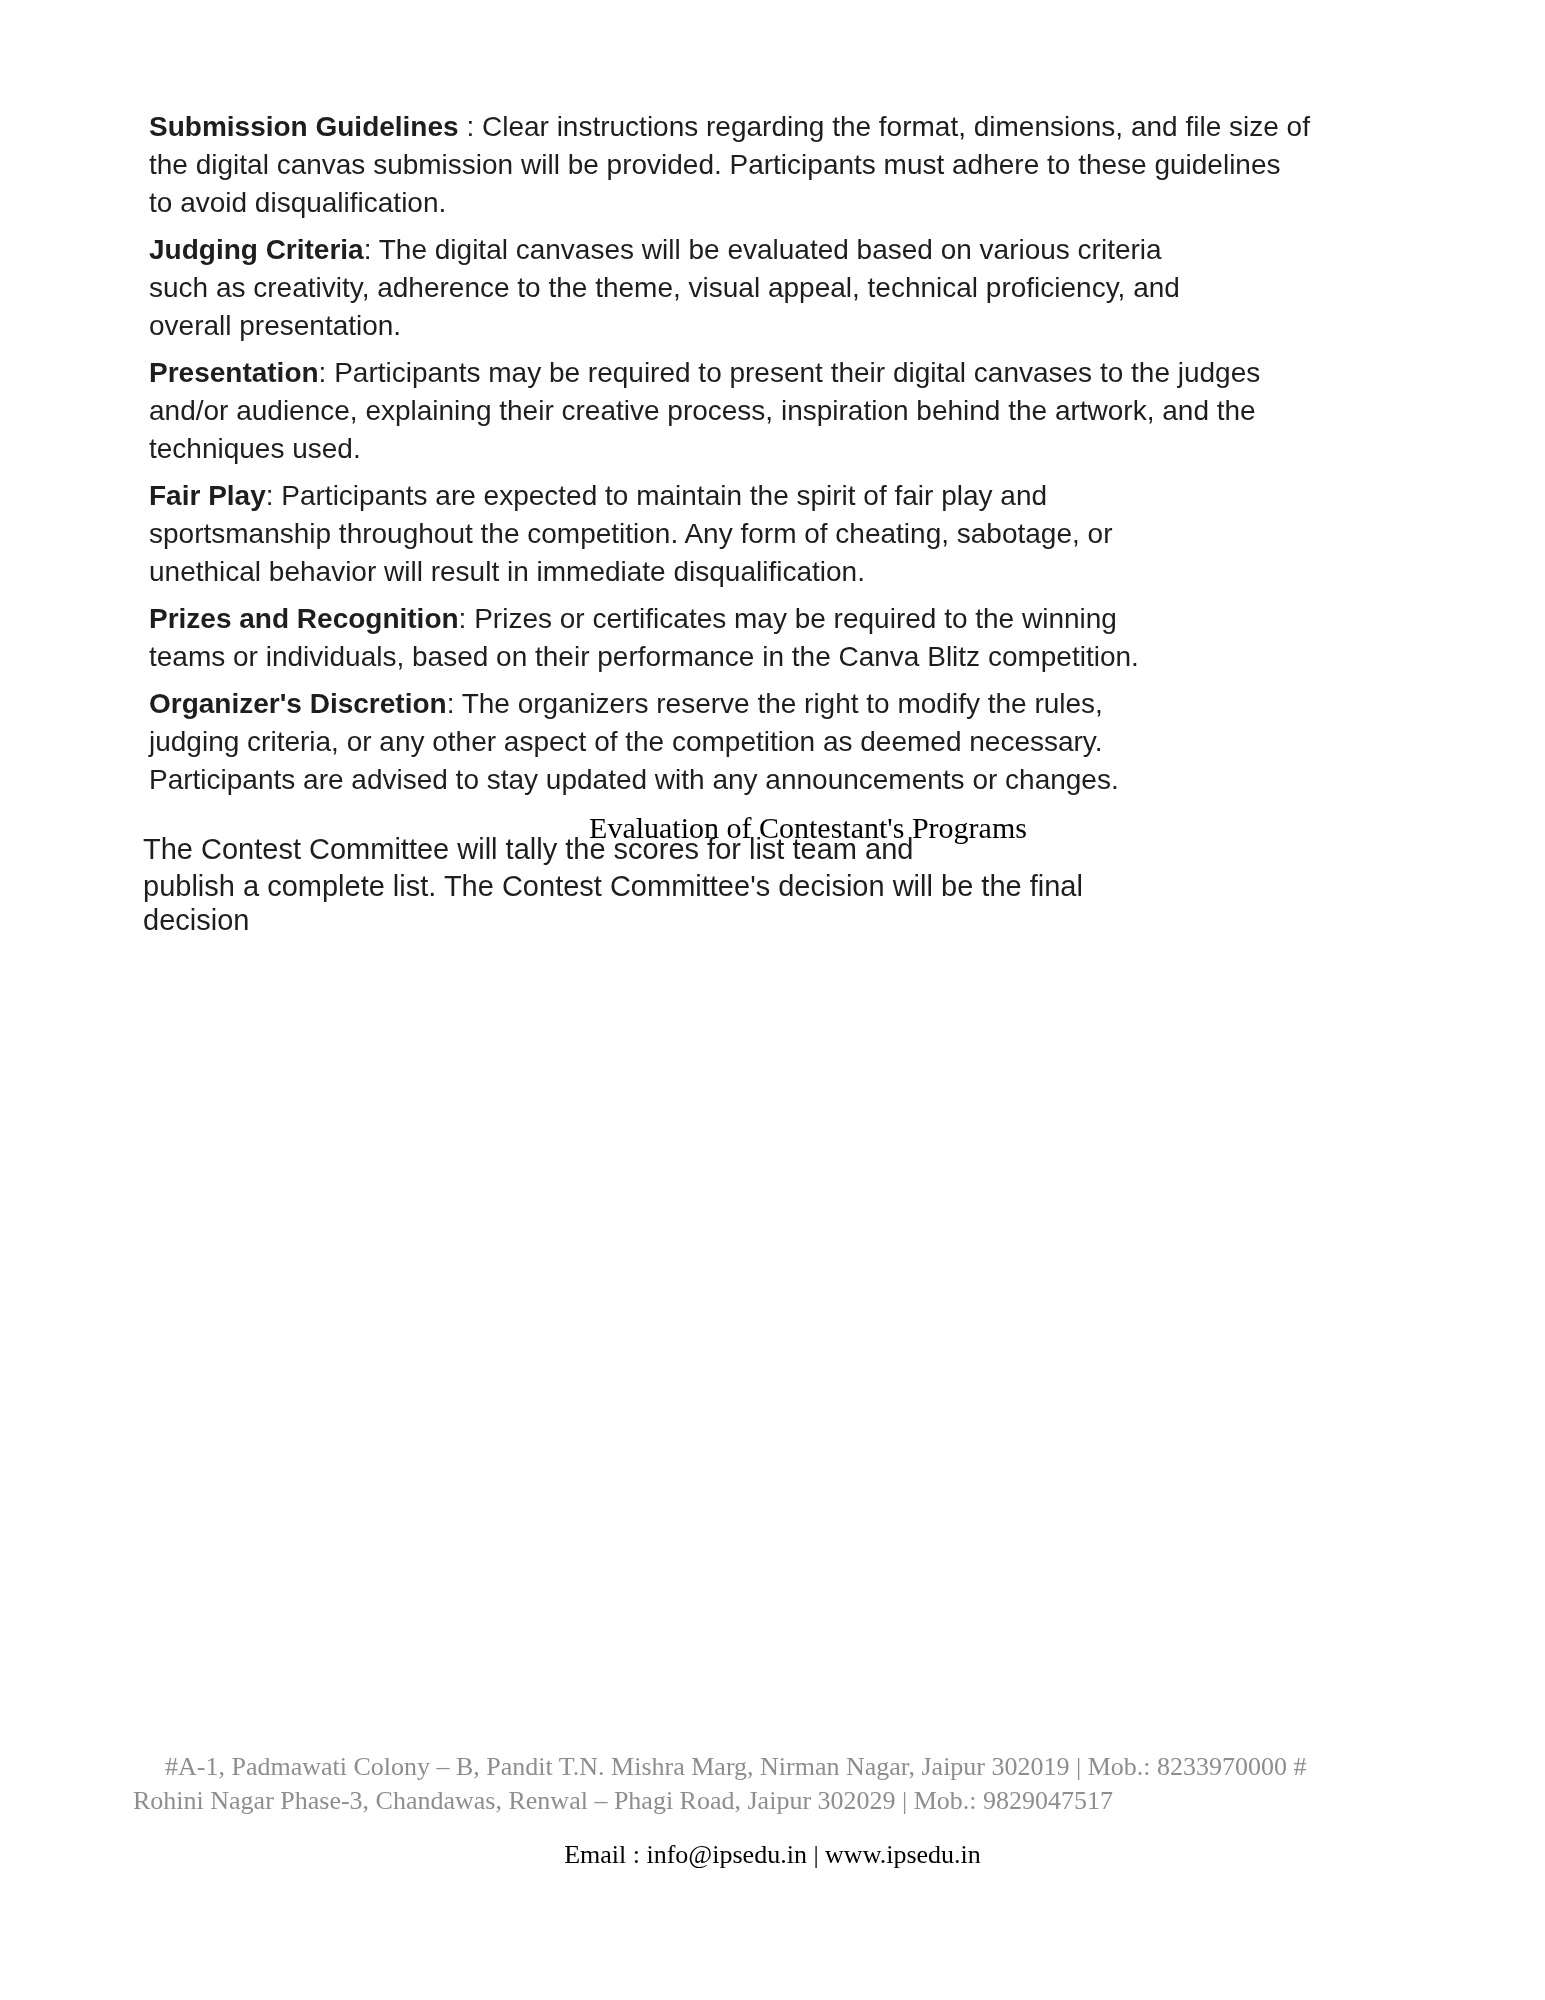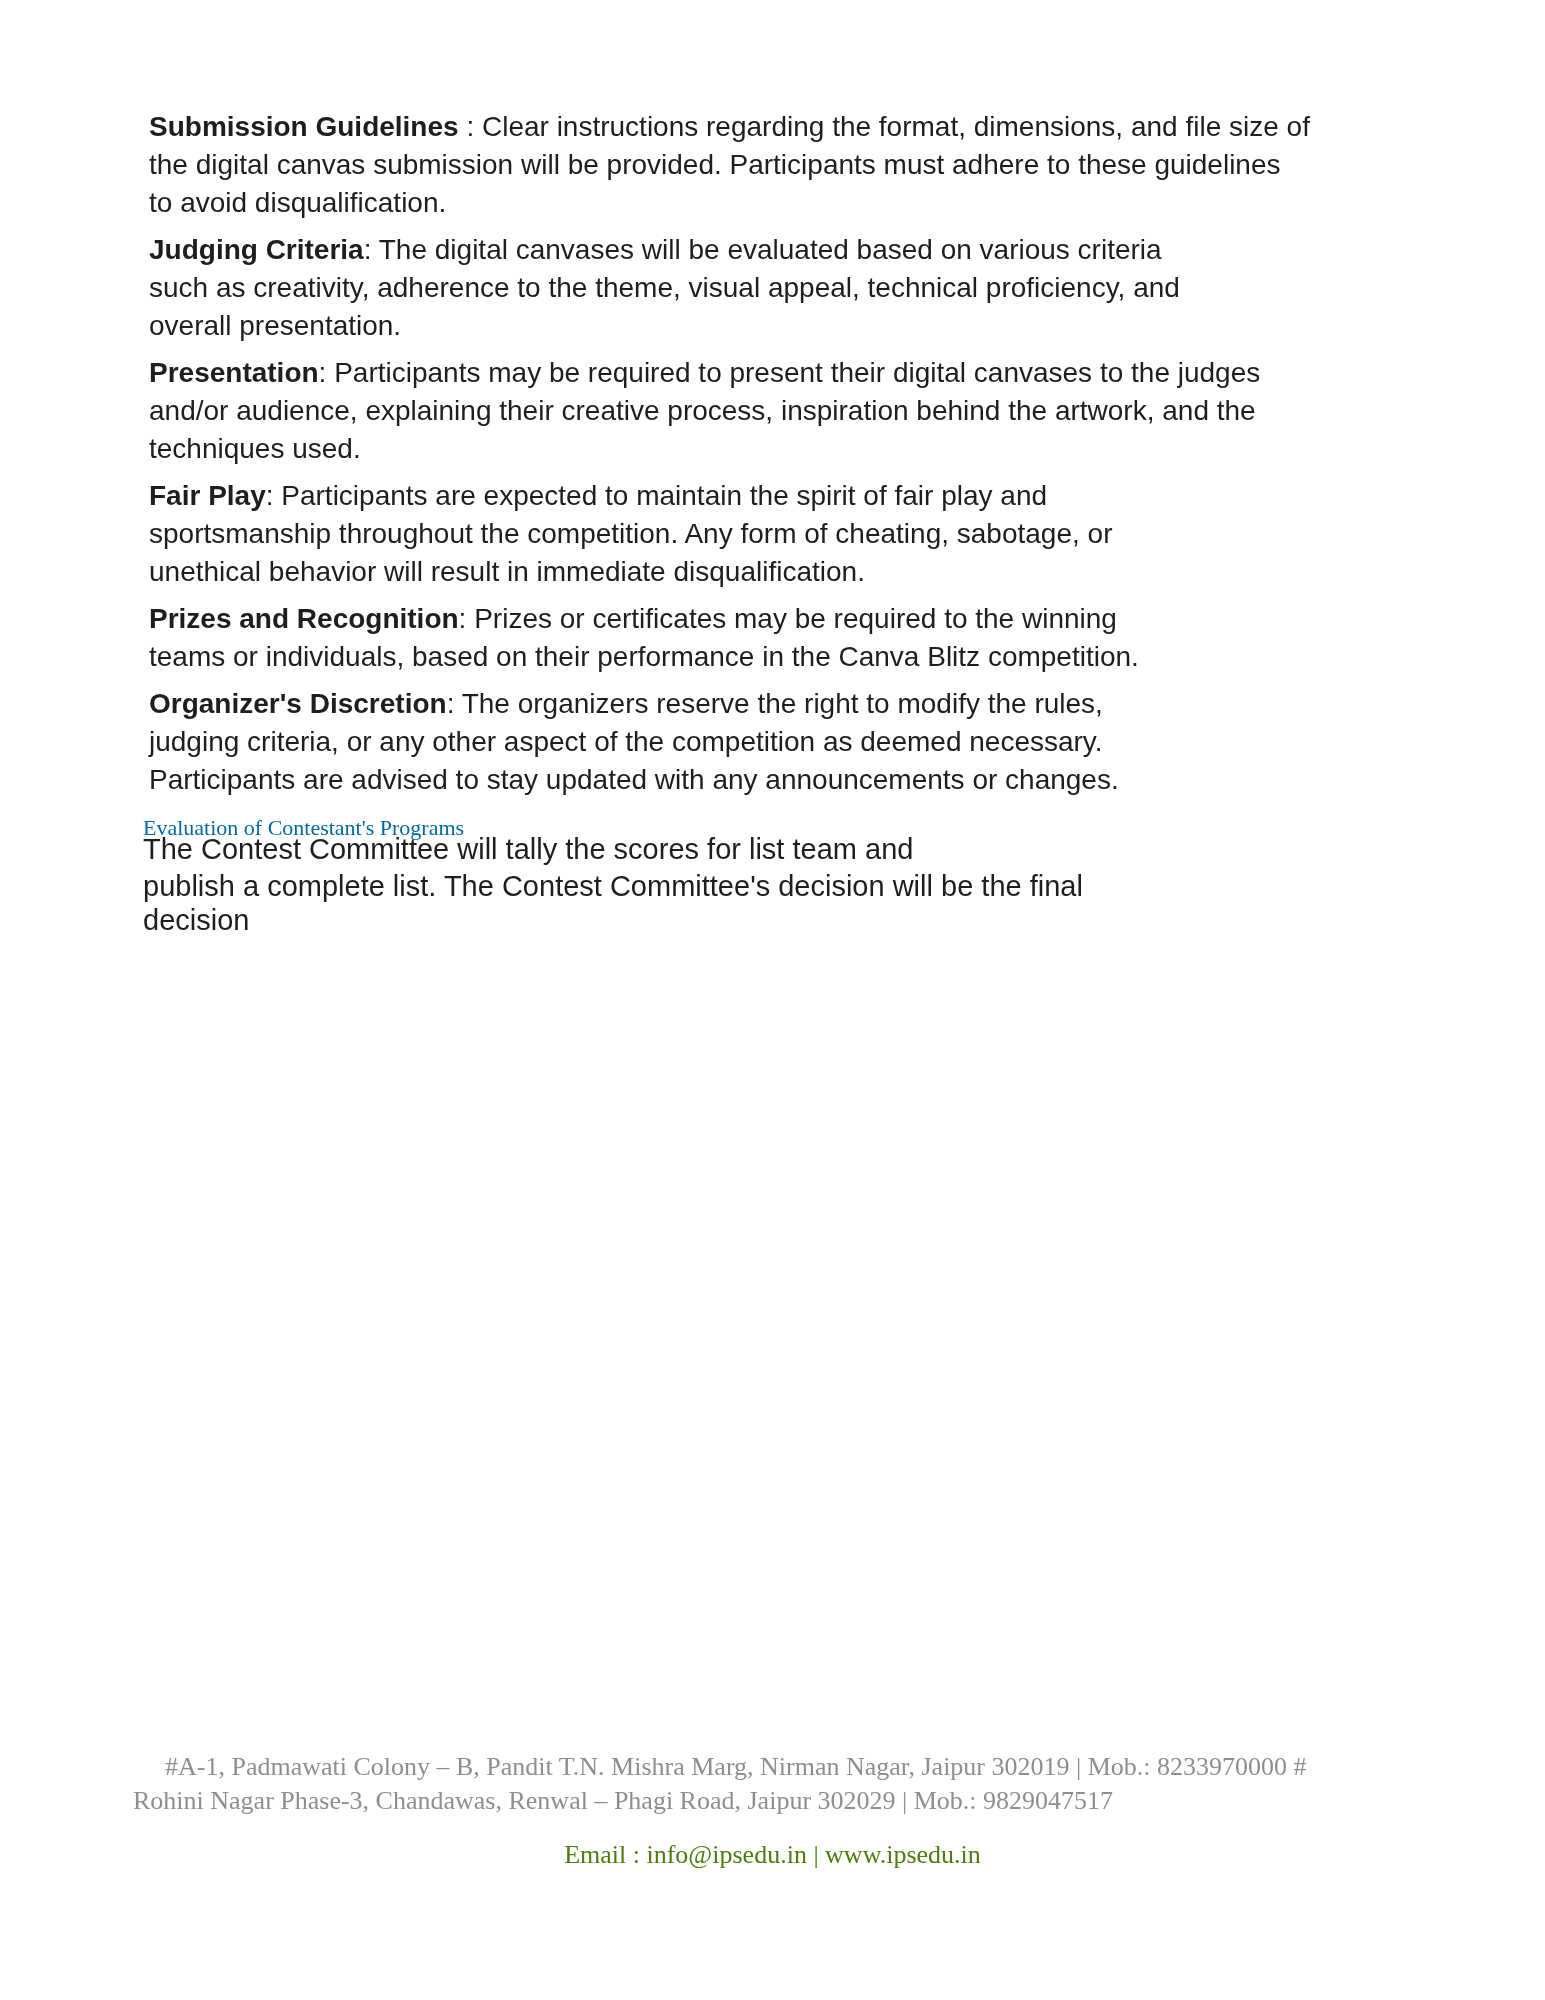--- a/index.html
+++ b/index.html
@@ -20,24 +20,25 @@
   }
   .para {
     font-size: 28px;
     line-height: 38px;
     margin: 0 0 9px 6px;
   }
   .para .lead { font-weight: 700; }
   .line { display: block; white-space: nowrap; }
   .heading-serif {
     font-family: "Liberation Serif", serif;
-    font-size: 22px;
+    font-size: 30px;
     line-height: 40px;
     white-space: nowrap;
-    color: #0369a1;
+    color: #000000;
+    text-align: center;
   }
   .committee {
     position: absolute;
     left: 143px;
     top: 831px;
     font-size: 29px;
     color: #1e1e1e;
   }
   .committee .cline { display: block; white-space: nowrap; line-height: 37px; }
   .committee .cline-tight { line-height: 30px; }
@@ -54,21 +55,21 @@
   .footer-address .fline-indent { text-indent: 32px; }
   .footer-email {
     position: absolute;
     left: 0;
     top: 1838px;
     width: 1545px;
     text-align: center;
     font-family: "Liberation Serif", serif;
     font-size: 26px;
     line-height: 34px;
-    color: #4d7c0f;
+    color: #000000;
     white-space: nowrap;
   }
 </style>
 </head>
 <body>
 
 <div class="content">
 
   <p class="para">
     <span class="line"><span class="lead">Submission Guidelines</span><span> : Clear instructions regarding the format, dimensions, and file size of</span></span>

